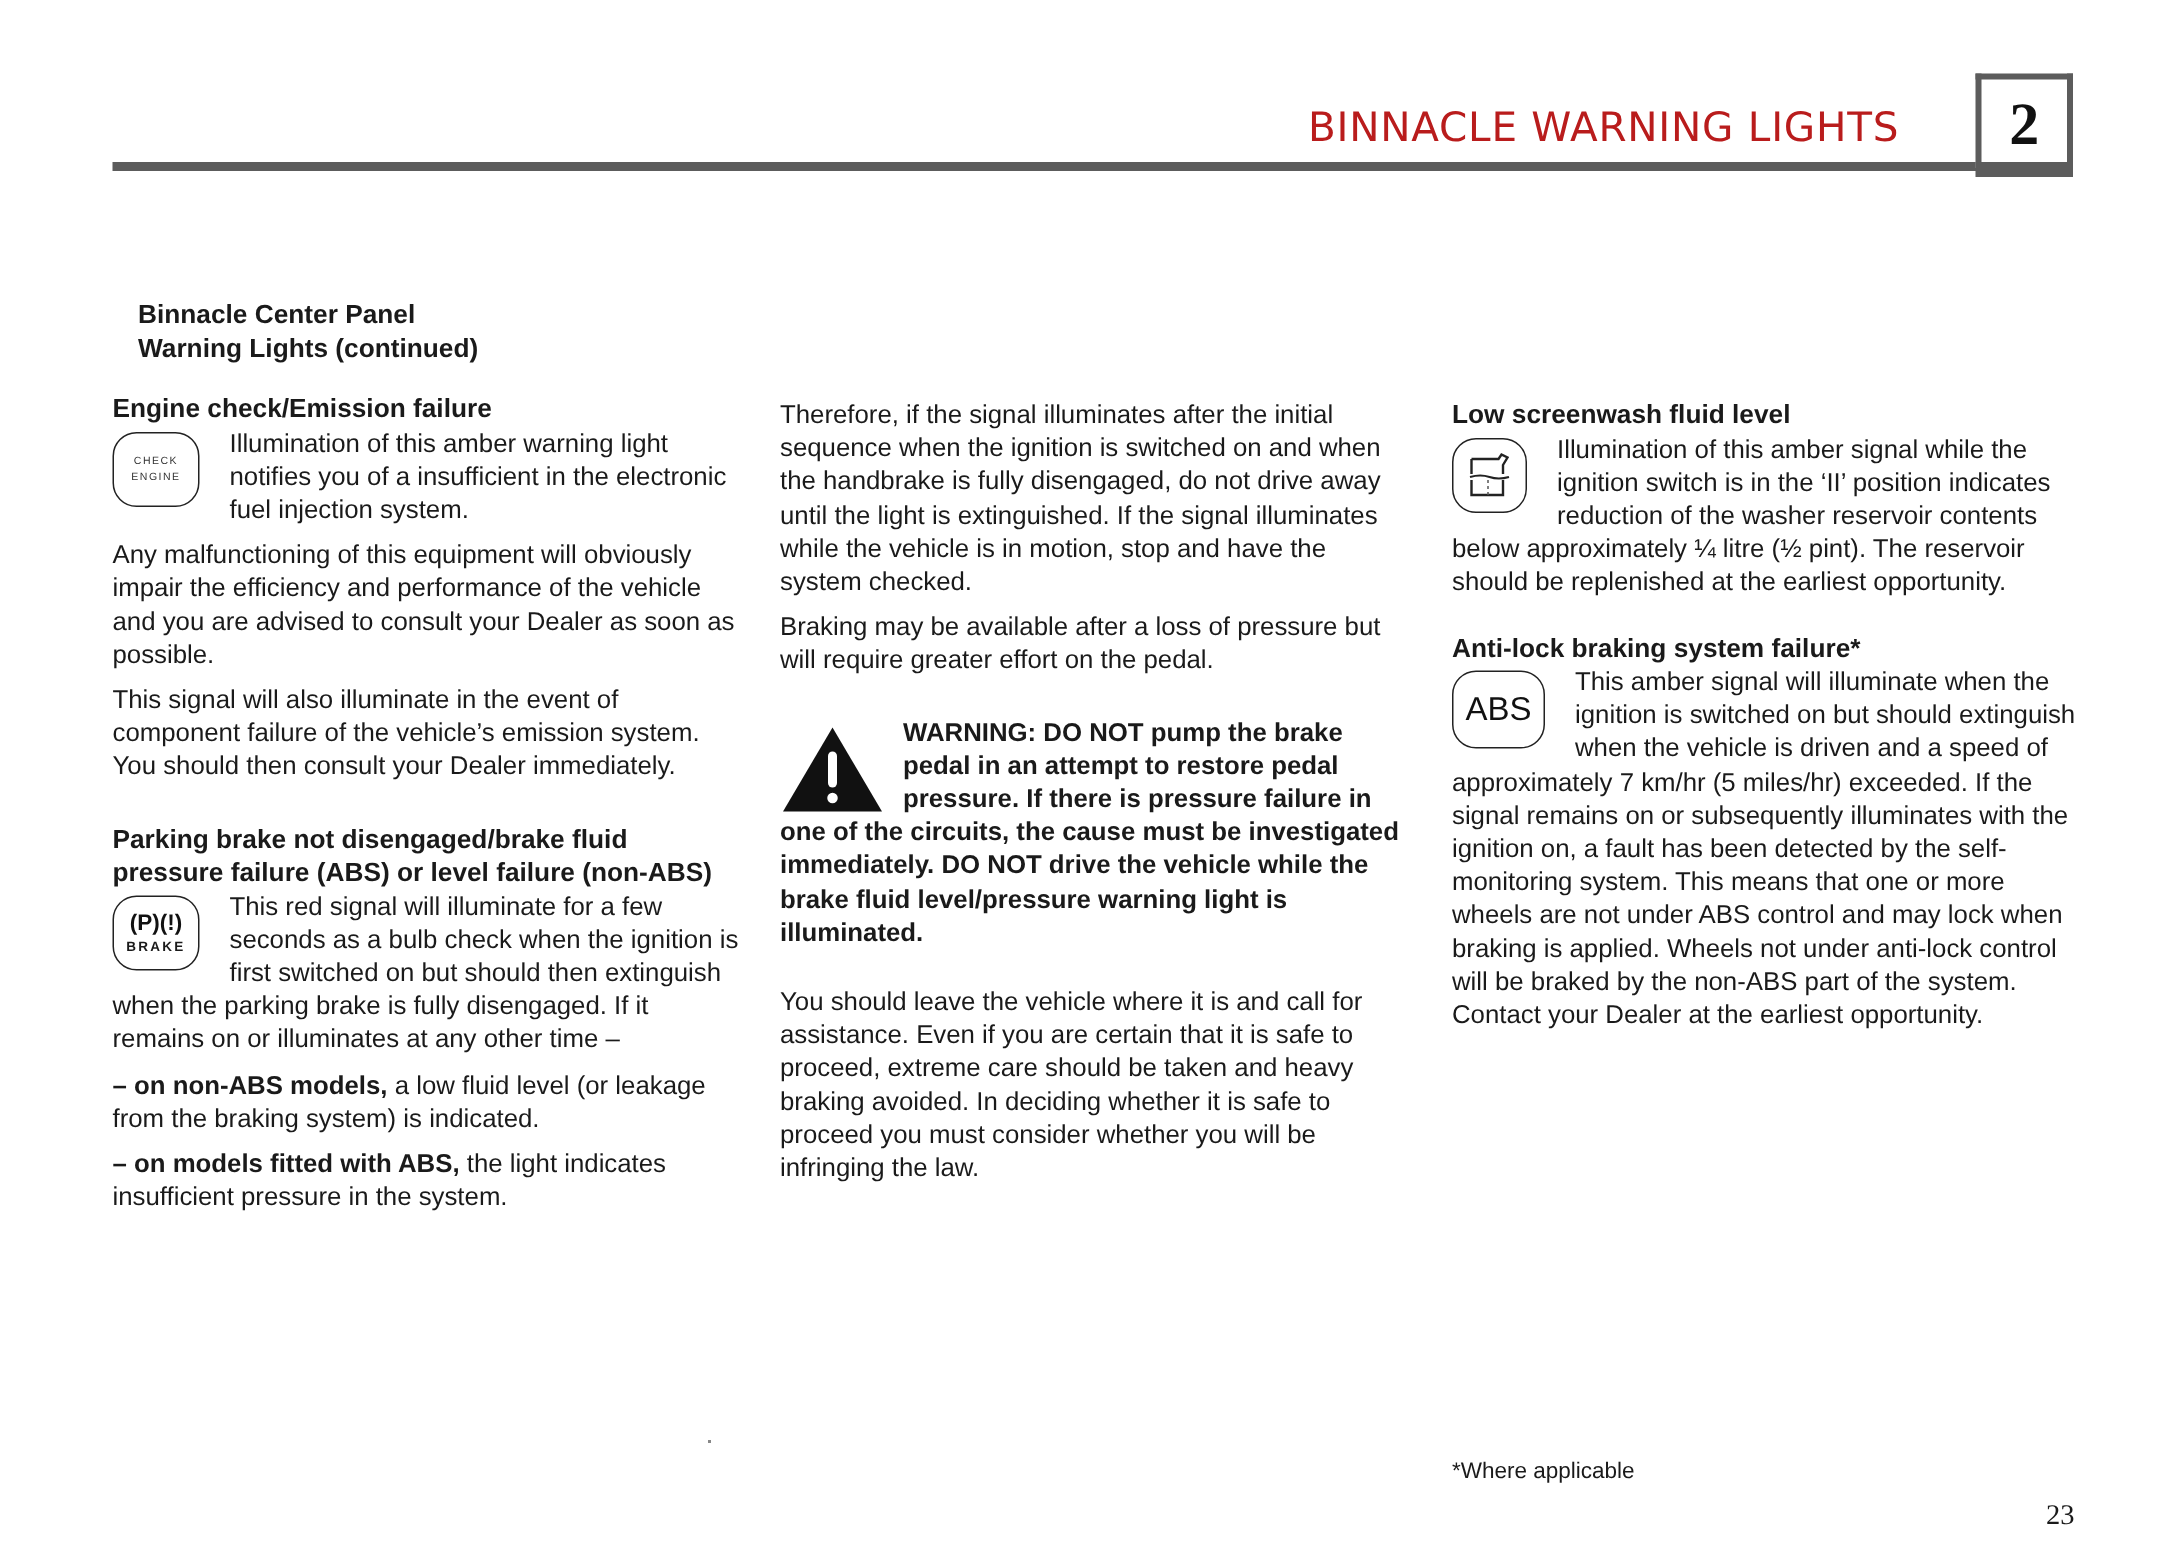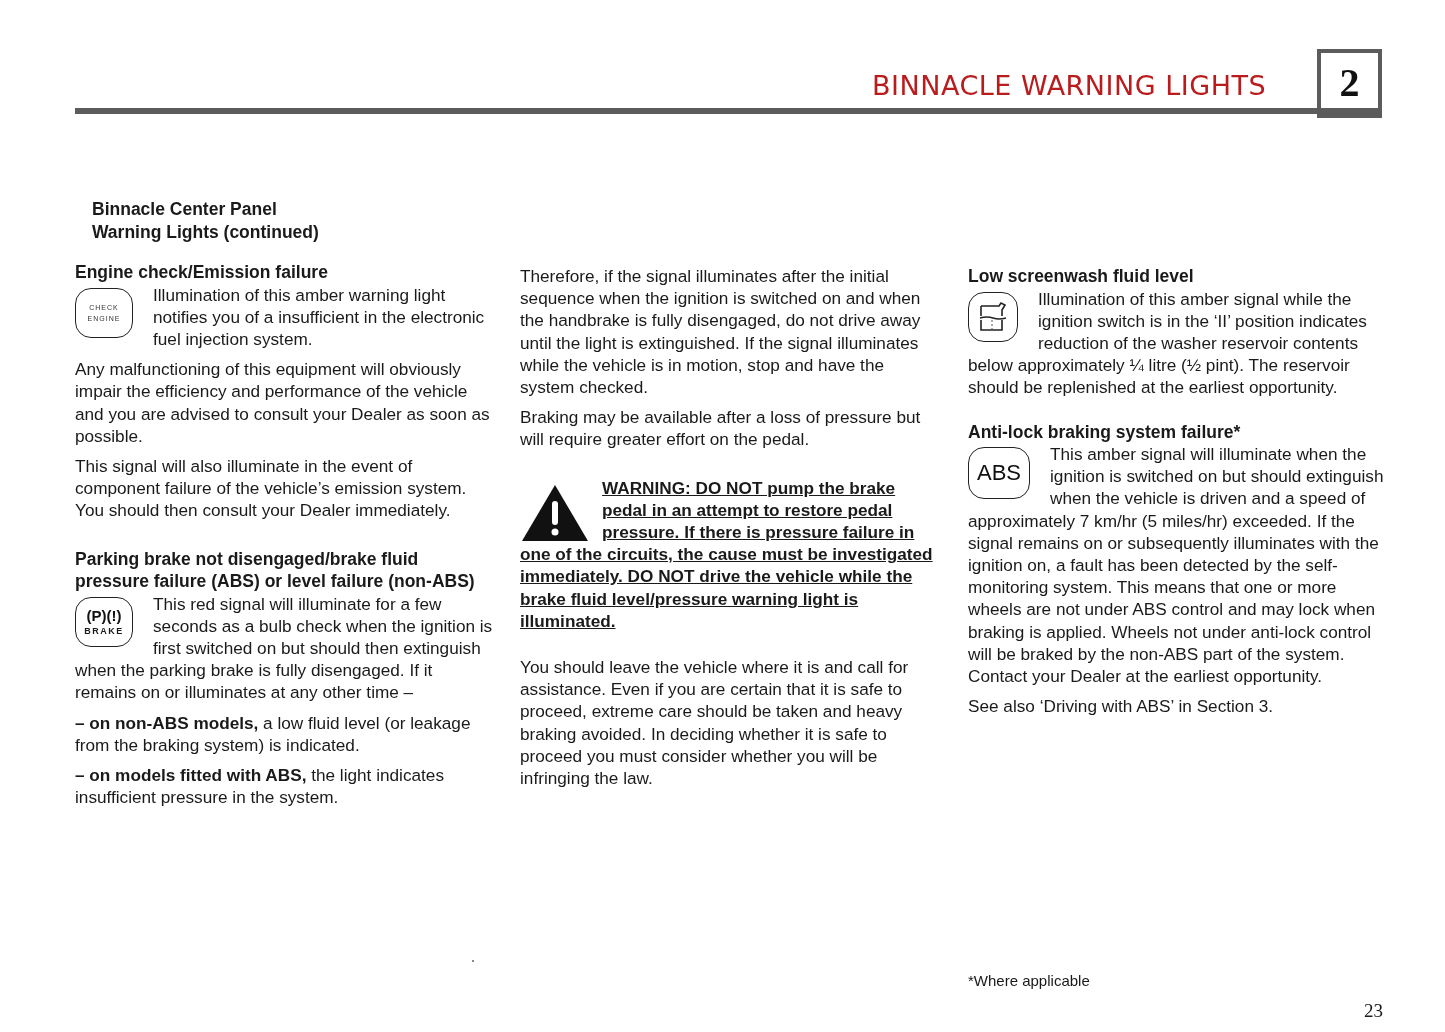--- a/index.html
+++ b/index.html
@@ -39,21 +39,21 @@
     .icon-box {
       float: left; width: 58px; height: 50px; border: 1.8px solid #222; border-radius: 16px;
       margin: 4px 20px 2px 0; box-sizing: border-box;
       display: flex; flex-direction: column; align-items: center; justify-content: center;
     }
     .icon-box.small-text span { font-size: 7px; letter-spacing: 1px; color: #333; line-height: 11px; }
     .icon-abs { font-size: 22px; color: #111; width: 62px; height: 52px; }
     .brake-circles { font-size: 15px; letter-spacing: 0px; line-height: 18px; color:#111; font-weight: bold; }
     .brake-label { font-size: 9px; letter-spacing: 1.5px; font-weight: bold; line-height: 12px; }
     .warning {
-      font-weight: bold; font-size: 17.2px; line-height: 22.2px; margin-top: 26px; text-decoration: underline;
+      font-weight: bold; font-size: 17.2px; line-height: 22.2px; margin-top: 26px;
     }
     .warn-icon { float: left; width: 70px; height: 60px; margin: 6px 12px 0 0; }
     .bullet-bold { font-weight: bold; }
     .spacer-lg { height: 18px; }
     .footnote { position: absolute; left: 968px; top: 972px; font-size: 15px; }
     .page-number { position: absolute; left: 1364px; top: 1000px; font-size: 19px; font-family: "Liberation Serif", serif; }
     .stray-dot { position: absolute; left: 472px; top: 960px; width: 2px; height: 2px; background: #888; }
   </style>
 </head>
 <body>
@@ -133,18 +133,17 @@
 
   <div style="height:14px"></div>
 
   <div class="h">Anti-lock braking system failure*</div>
   <p class="with-icon">
     <span class="icon-box icon-abs">
       <span>ABS</span>
     </span>
     <span>This amber signal will illuminate when the ignition is switched on but should extinguish when the vehicle is driven and a speed of approximately 7 km/hr (5 miles/hr) exceeded. If the signal remains on or subsequently illuminates with the ignition on, a fault has been detected by the self-monitoring system. This means that one or more wheels are not under ABS control and may lock when braking is applied. Wheels not under anti-lock control will be braked by the non-ABS part of the system. Contact your Dealer at the earliest opportunity.</span>
   </p>
-  <p>See also ‘Driving with ABS’ in Section 3.</p>
 </div>
 
 <div class="footnote">*Where applicable</div>
 <div class="page-number">23</div>
 <div class="stray-dot"></div>
 
 </body></html>

